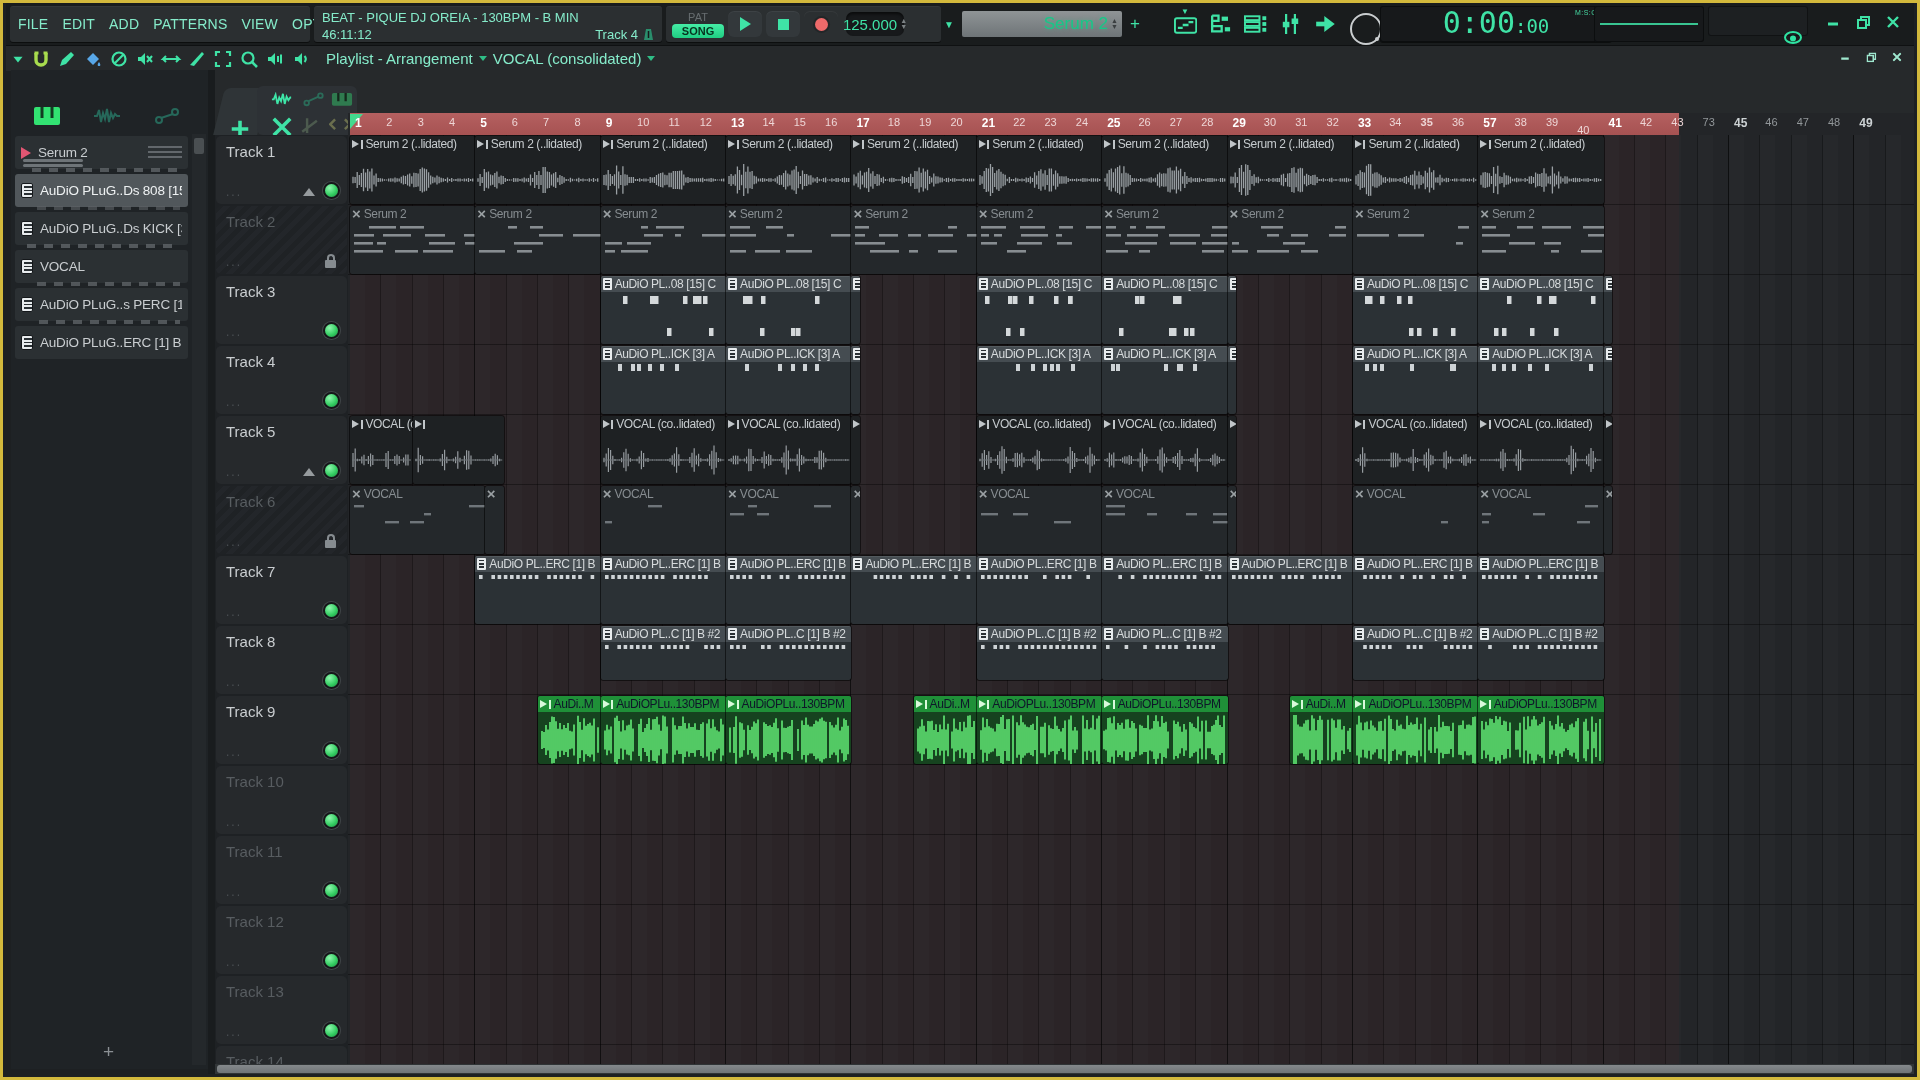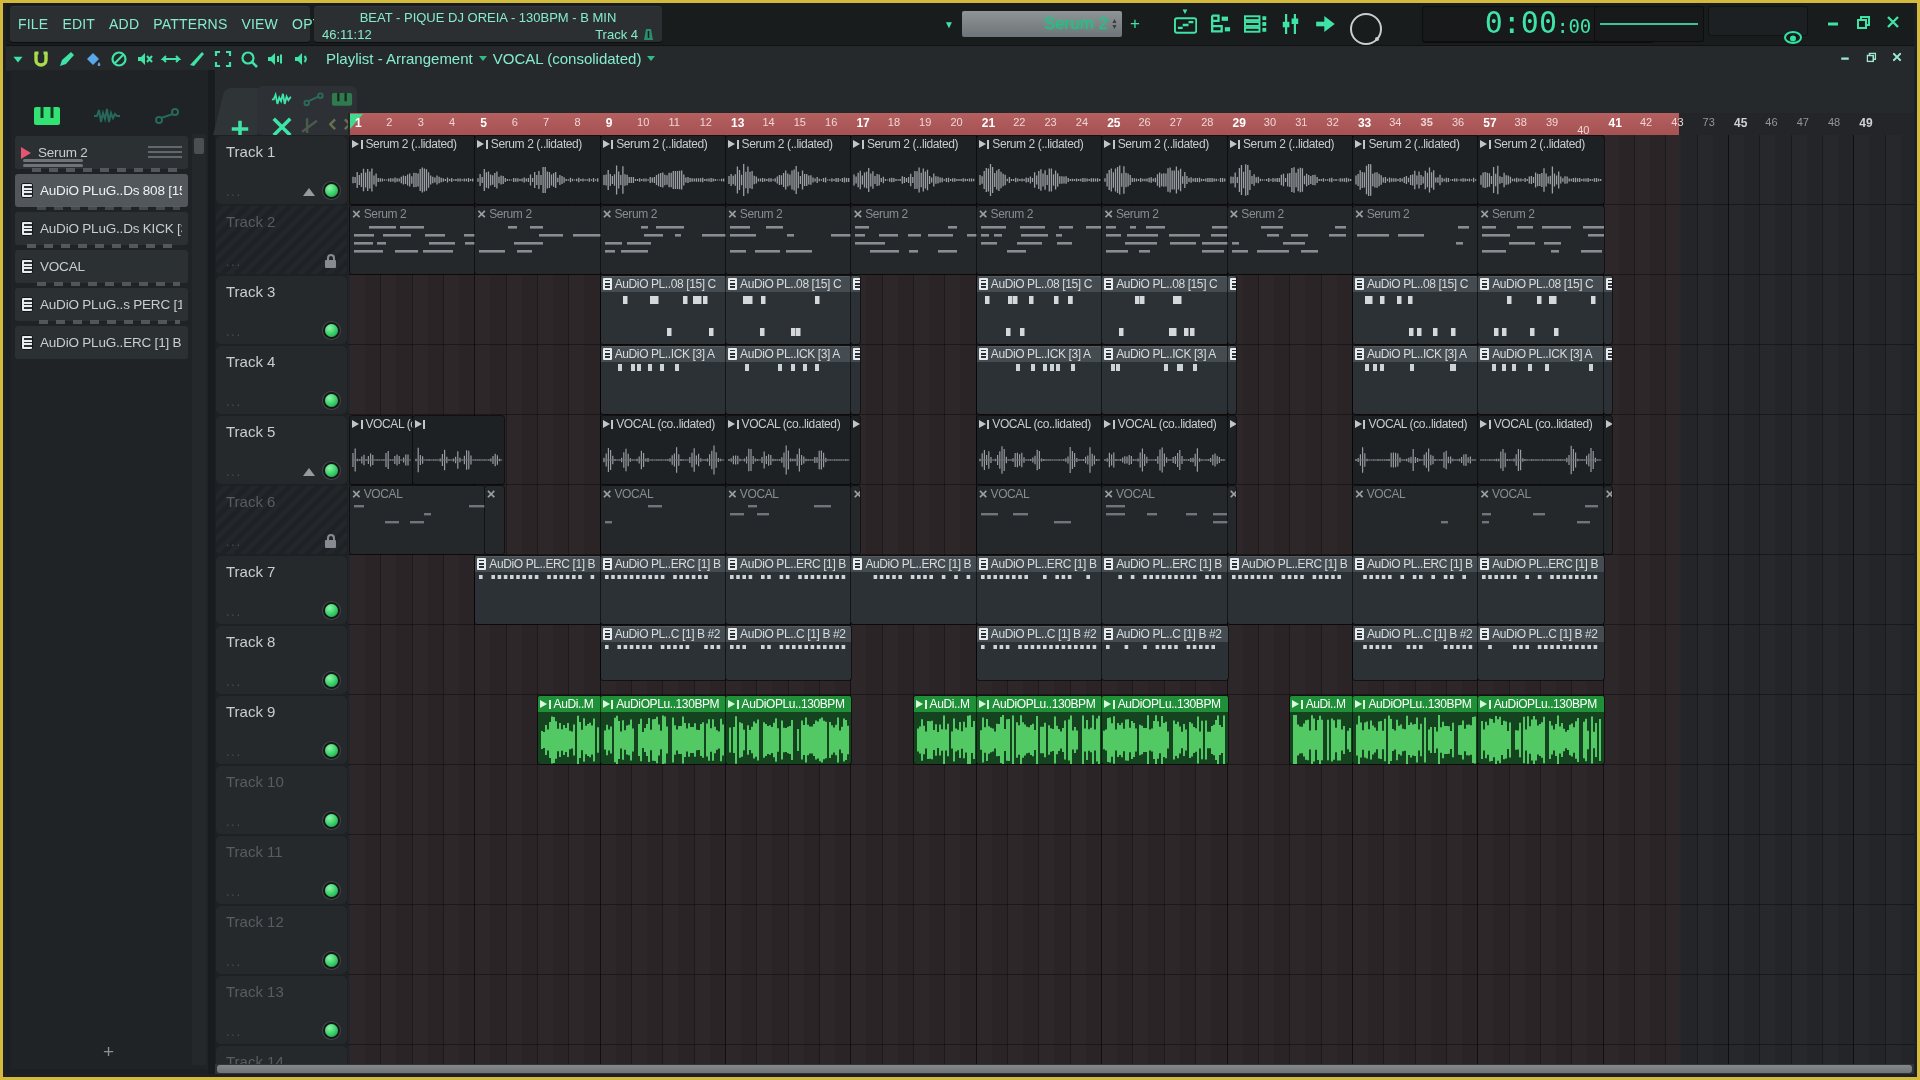--- a/index.html
+++ b/index.html
@@ -3,21 +3,21 @@
 <meta charset="utf-8">
 <style>
   html,body{margin:0;padding:0;background:#000;}
   body{width:1920px;height:1080px;font-family:"Liberation Sans",sans-serif;-webkit-font-smoothing:antialiased;}
   .win{position:absolute;inset:0;width:1920px;height:1080px;background:#1d2022;border:3px solid #d3b93c;box-sizing:border-box;overflow:hidden;}
   
   .topbar{position:absolute;left:3px;top:0px;right:3px;height:42px;background:#191c1d;}
   .panel{position:absolute;top:3px;height:36px;background:#2b2f31;border-radius:3px;box-shadow:0 1px 0 rgba(0,0,0,.5), inset 0 1px 0 rgba(255,255,255,.04);}
   .menu{left:4px;width:300px;display:flex;align-items:center;padding-left:8px;gap:14px;box-sizing:border-box;}
   .mi{color:var(--accent2);font-size:14px;letter-spacing:.2px;cursor:default;}
-  .titlebox{left:308px;width:348px;padding:4px 8px;box-sizing:border-box;text-align:center;}
+  .titlebox{left:308px;width:348px;padding:4px 8px;box-sizing:border-box;}
   .t1{color:var(--accent2);font-size:13px;white-space:nowrap;overflow:hidden;}
   .t2{display:flex;justify-content:space-between;color:var(--accent2);font-size:13px;margin-top:2px;}
   .trk{display:flex;gap:5px;align-items:center;}
   .transport{left:660px;width:275px;display:flex;align-items:center;}
   .patsong{width:52px;margin-left:6px;}
   .pat{color:#676d70;font-size:11px;text-align:center;}
   .song{background:linear-gradient(#45eda6,#1fce82);color:#07331f;font-weight:bold;font-size:11px;text-align:center;border-radius:4px;padding:1px 0;margin-top:1px;}
   .tbtn{width:34px;height:26px;margin-left:4px;border-radius:6px;background:#33383b;display:flex;align-items:center;justify-content:center;box-shadow:inset 0 1px 0 rgba(255,255,255,.05);}
   .play-tri{width:0;height:0;border-left:11px solid var(--accent);border-top:7px solid transparent;border-bottom:7px solid transparent;}
   .stop-sq{width:11px;height:11px;background:var(--accent);}
@@ -28,21 +28,21 @@
   .dd{color:var(--accent);font-size:10px;}
   .selfield{margin-left:8px;width:160px;height:26px;background:linear-gradient(#8f9496,#6e7477);border-radius:2px;display:flex;align-items:center;justify-content:flex-end;padding-right:4px;box-sizing:border-box;}
   .selfield .val{color:#17c787;font-size:17px;text-shadow:0 0 4px rgba(30,220,150,.4);}
   .plus-s{color:var(--accent);font-size:17px;margin-left:8px;}
   .views{left:1168px;width:200px;display:flex;align-items:center;gap:12px;background:transparent;box-shadow:none;}
   .vic{width:24px;height:22px;color:var(--accent);position:relative;}
   .vic svg{width:100%;height:100%;}
   .vic .over{position:absolute;top:-6px;left:7px;color:var(--accent);font-size:8px;}
   .knob{width:28px;height:28px;border-radius:50%;border:2px solid #c9cdcf;position:relative;}
   .knob i{position:absolute;right:1px;bottom:2px;width:4px;height:4px;border-radius:50%;background:#c9cdcf;}
-  .timep{left:1416px;width:232px;background:#17191b;box-shadow:inset 0 0 0 1px #0c0e0f, 0 1px 0 rgba(0,0,0,.5);display:flex;align-items:baseline;justify-content:center;color:var(--accent);}
+  .timep{left:1374px;width:232px;background:#17191b;box-shadow:inset 0 0 0 1px #0c0e0f, 0 1px 0 rgba(0,0,0,.5);display:flex;align-items:baseline;justify-content:center;color:var(--accent);}
   .timep .big{font-family:"DejaVu Sans Mono",monospace;font-size:30px;line-height:34px;}
   .timep .small{font-family:"DejaVu Sans Mono",monospace;font-size:19px;}
   .timep .unit{position:absolute;right:10px;top:3px;font-size:7px;letter-spacing:.5px;color:#46d9a2;}
   .scopep{left:1588px;width:110px;background:#17191b;box-shadow:inset 0 0 0 1px #0c0e0f;}
   .scopep i{position:absolute;left:6px;right:6px;top:17px;height:2px;background:var(--accent);opacity:.85;}
   .extrap{left:1702px;width:100px;height:30px;background:#1d2022;box-shadow:inset 0 0 0 1px #101213;}
   .eye{position:absolute;left:1778px;top:28px;width:18px;height:13px;color:#2fe3a2;}
   .winb{position:absolute;top:12px;display:flex;gap:16px;align-items:center;}
   .wb{color:var(--accent);width:14px;height:14px;display:flex;align-items:center;justify-content:center;}
   
@@ -110,21 +110,21 @@
   .clip svg{position:absolute;left:0;top:16px;right:0;}
   .c-audio{background:#1e2123;}
   .c-audio .lb{color:#c6cbce;}
   .c-muted{background:#24282b;}
   .c-muted .lb{color:#878d91;}
   .c-pattern{background:#2b3135;}
   .c-pattern .h{background:#454c51;box-shadow:inset 0 1px 0 rgba(255,255,255,.08);}
   .c-pattern .lb{color:#d6dadc;}
   .c-green{background:#16431f;}
   .c-green .h{background:#1f9038;}
-  .c-green .lb{color:#ffffff;}
+  .c-green .lb{color:#0f172a;}
   .chip{width:9px;height:12px;background:#e8ecee;border-radius:1px;flex:none;background-image:repeating-linear-gradient(180deg,#2a3034 0 1.5px,transparent 1.5px 3.2px);background-size:5px 8px;background-position:2px 2px;background-repeat:no-repeat;}
   .pic{width:0;height:0;border-left:7px solid currentColor;border-top:4.5px solid transparent;border-bottom:4.5px solid transparent;flex:none;}
   .pbar{width:2px;height:9px;background:currentColor;margin-left:1.5px;flex:none;}
   .c-audio .pic,.c-audio .pbar{color:#c0c5c8;}
   .c-green .pic,.c-green .pbar{color:#d9fadc;}
   .xic{color:#9aa0a3;font-size:15px;line-height:12px;flex:none;font-weight:bold;}
   .hscroll{position:absolute;left:0;right:0;bottom:0;height:10px;background:#303436;}
   .hscroll i{position:absolute;left:2px;right:2px;top:1px;bottom:1px;background:linear-gradient(#85898c,#6f7477);border-radius:3px;}
   .vgap{position:absolute;left:205px;top:67px;width:7px;bottom:3px;background:#191c1e;}
 </style>
@@ -152,20 +152,39 @@
         <span class="trk">
             <span>Track 4</span>
           <svg width="11" height="13" viewBox="0 0 11 13">
               <path d="M3 1h5l2 11H1z" fill="#2a8e6c"></path>
               <path d="M5.5 3v7" stroke="#17191b" stroke-width="1.5"></path>
             </svg>
         </span>
       </div>
     </div>
 
+    <div class="panel transport">
+      <div class="patsong">
+        <div class="pat">PAT</div>
+        <div class="song">SONG</div>
+      </div>
+      <div class="tbtn">
+          <span class="play-tri"></span>
+        </div>
+      <div class="tbtn">
+          <span class="stop-sq"></span>
+        </div>
+      <div class="tbtn" style="background:transparent">
+          <span class="rec-dot"></span>
+        </div>
+      <div class="tempo">
+          <span>125.000</span>
+          <span class="spin">▲<br>▼</span>
+        </div>
+    </div>
 
     <div class="panel patternsel">
       <span class="dd">▼</span>
       <div class="selfield">
         <span class="val">Serum 2</span>
         <span class="spin" style="color:#3a3e40">▲<br>▼</span>
       </div>
       <span class="plus-s">+</span>
     </div>
 

